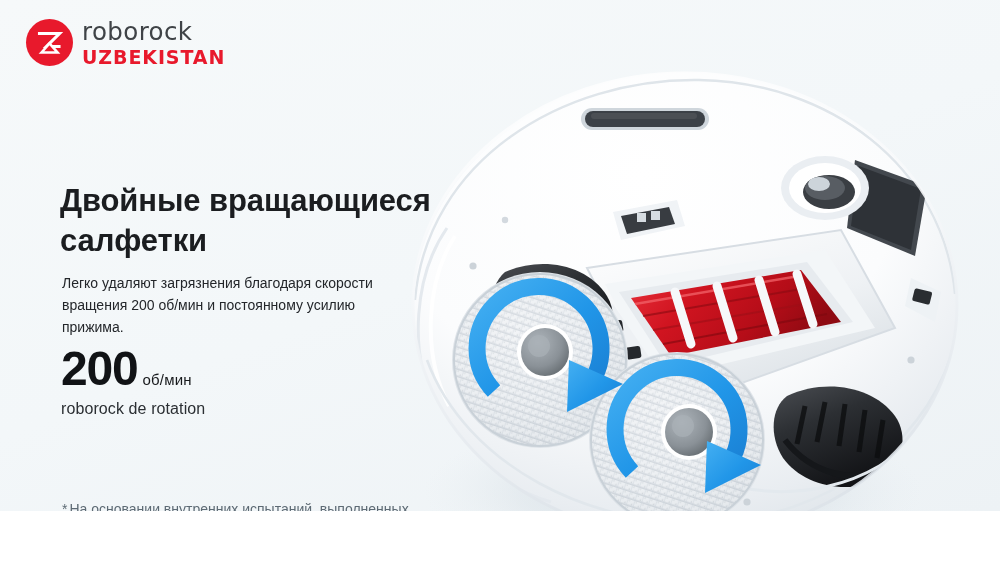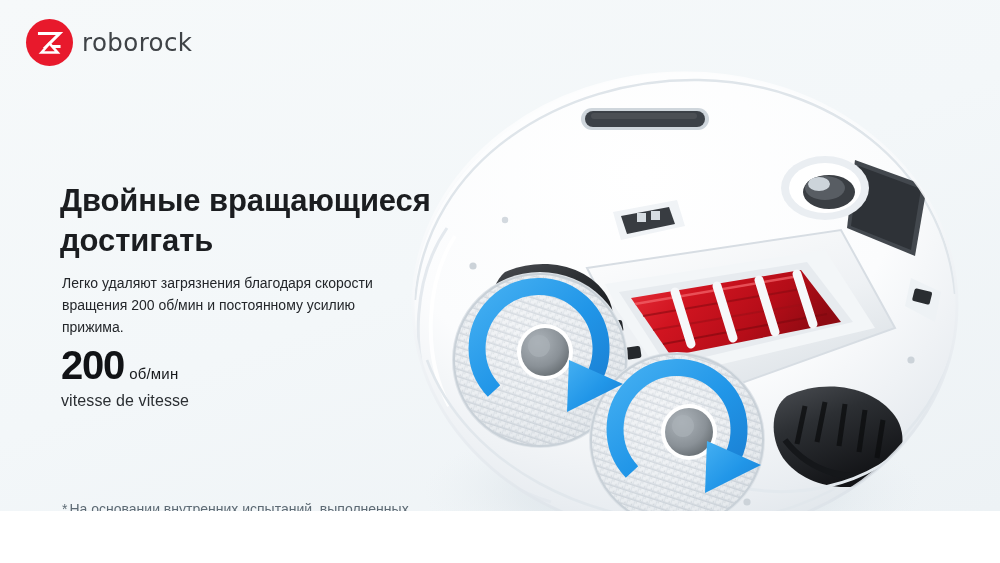--- a/index.html
+++ b/index.html
@@ -80,21 +80,21 @@
   #stat-block {
     position: absolute;
     left: 61px;
     top: 345px;
   }
   #stat-row {
     display: flex;
     align-items: baseline;
   }
   #stat-value {
-    font-size: 40px;
+    font-size: 48px;
     font-weight: 700;
     color: #111316;
     letter-spacing: -1.2px;
     line-height: 1;
   }
   #stat-unit {
     font-size: 15px;
     color: #17191c;
     margin-left: 5px;
     letter-spacing: 0.2px;
@@ -133,20 +133,21 @@
 
   <div id="logo-block">
     <div id="logo-mark">
       <svg viewBox="0 0 47 47" width="47" height="47" aria-hidden="true">
         <path d="M13.5 14.5 H33.5 L20.5 27.5 H33" stroke="#ffffff" stroke-width="3.1" fill="none" stroke-linecap="square" stroke-linejoin="miter"></path>
         <path d="M15.5 33.5 L23.5 24.5 L31.5 33.5 Z" fill="#e8192c" stroke="#ffffff" stroke-width="2.6"></path>
       </svg>
     </div>
     <div id="logo-words">
       <span id="logo-brand">roborock</span>
+      <span id="logo-country">UZBEKISTAN</span>
     </div>
   </div>
 
   <div id="product">
     <svg viewBox="0 0 640 500" aria-hidden="true">
       <defs>
         <radialGradient id="bodyGrad" cx="42%" cy="22%" r="82%">
           <stop offset="0%" stop-color="#ffffff"></stop>
           <stop offset="58%" stop-color="#fbfcfd"></stop>
           <stop offset="88%" stop-color="#e9edf1"></stop>
@@ -360,27 +361,27 @@
         <path d="M139 331 A 62 62 0 1 1 230 330" fill="none" stroke="url(#arrowGrad)" stroke-width="17" stroke-linecap="butt"></path>
         <path d="M214 300 L 268 324 L 212 352 Z" fill="url(#arrowGrad)"></path>
       </g>
       <g>
         <path d="M277 412 A 62 62 0 1 1 368 411" fill="none" stroke="url(#arrowGrad)" stroke-width="17" stroke-linecap="butt"></path>
         <path d="M352 381 L 406 405 L 350 433 Z" fill="url(#arrowGrad)"></path>
       </g>
     </svg>
   </div>
 
-  <h1 id="headline">Двойные вращающиеся достигать</h1>
+  <h1 id="headline">Двойные вращающиеся салфетки</h1>
 
   <p id="subcopy">Легко удаляют загрязнения благодаря скорости вращения 200 об/мин и постоянному усилию прижима.</p>
 
   <div id="stat-block">
     <div id="stat-row">
       <span id="stat-value">200</span>
       <span id="stat-unit">об/мин</span>
     </div>
-    <div id="stat-caption">vitesse de vitesse</div>
+    <div id="stat-caption">roborock de rotation</div>
   </div>
 
   <p id="footnote"><span class="ast">*</span><span>На основании внутренних испытаний, выполненных изготовителем; при сверхвысоком расходе воды в пользовательском режиме салфетки могут достигать максимальной скорости вращения 200 об/мин.</span></p>
 
 </div>
 
 </body></html>

